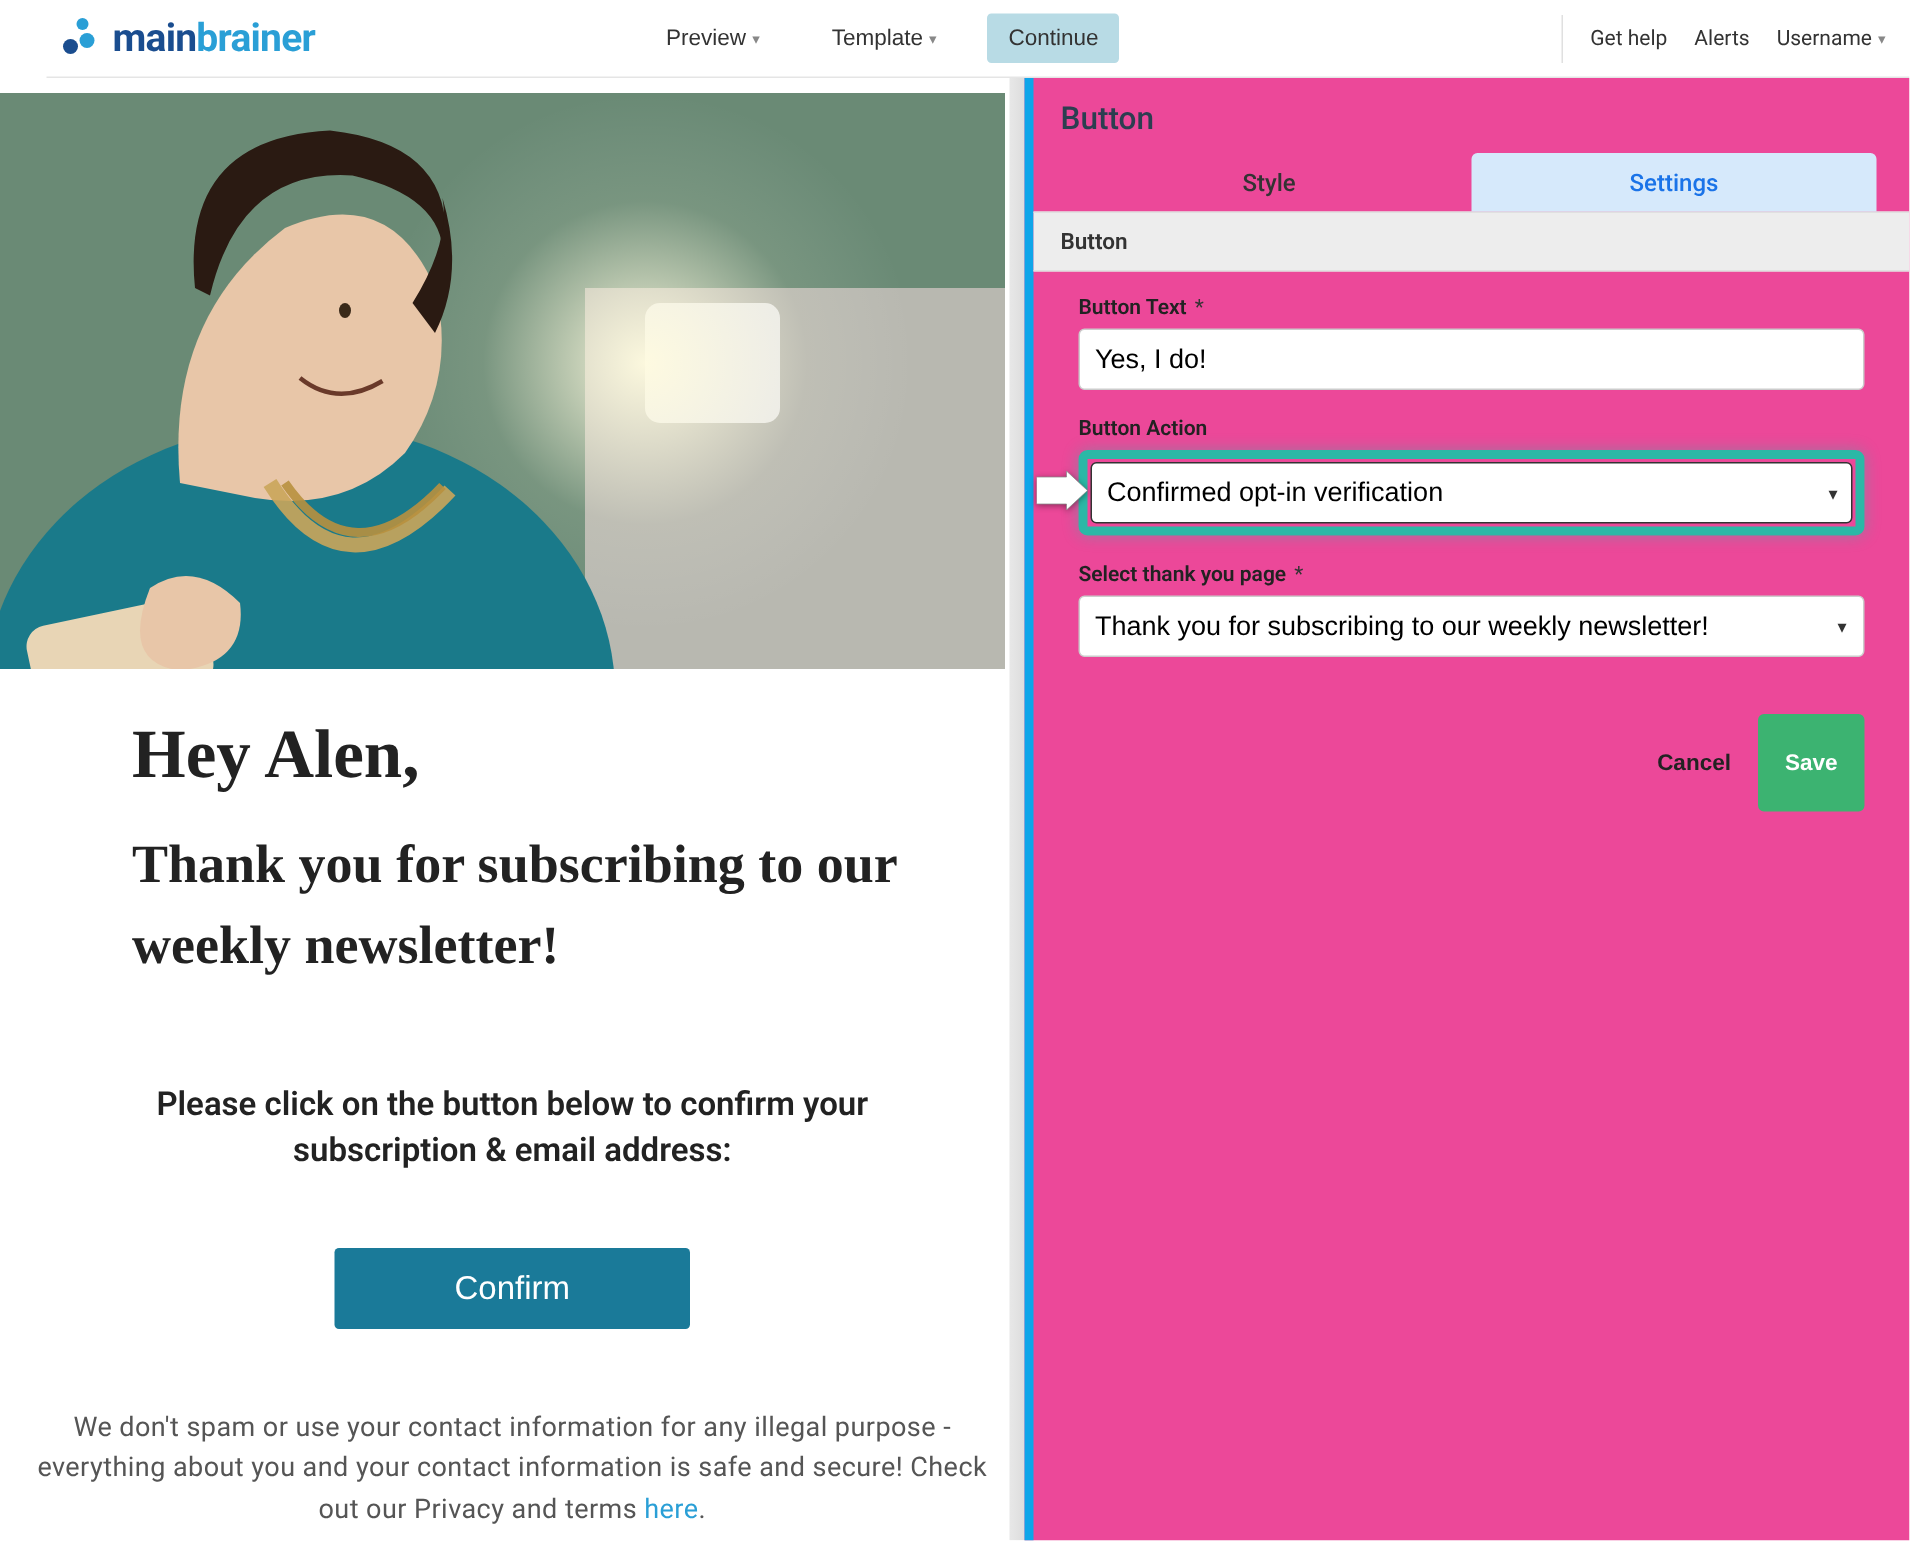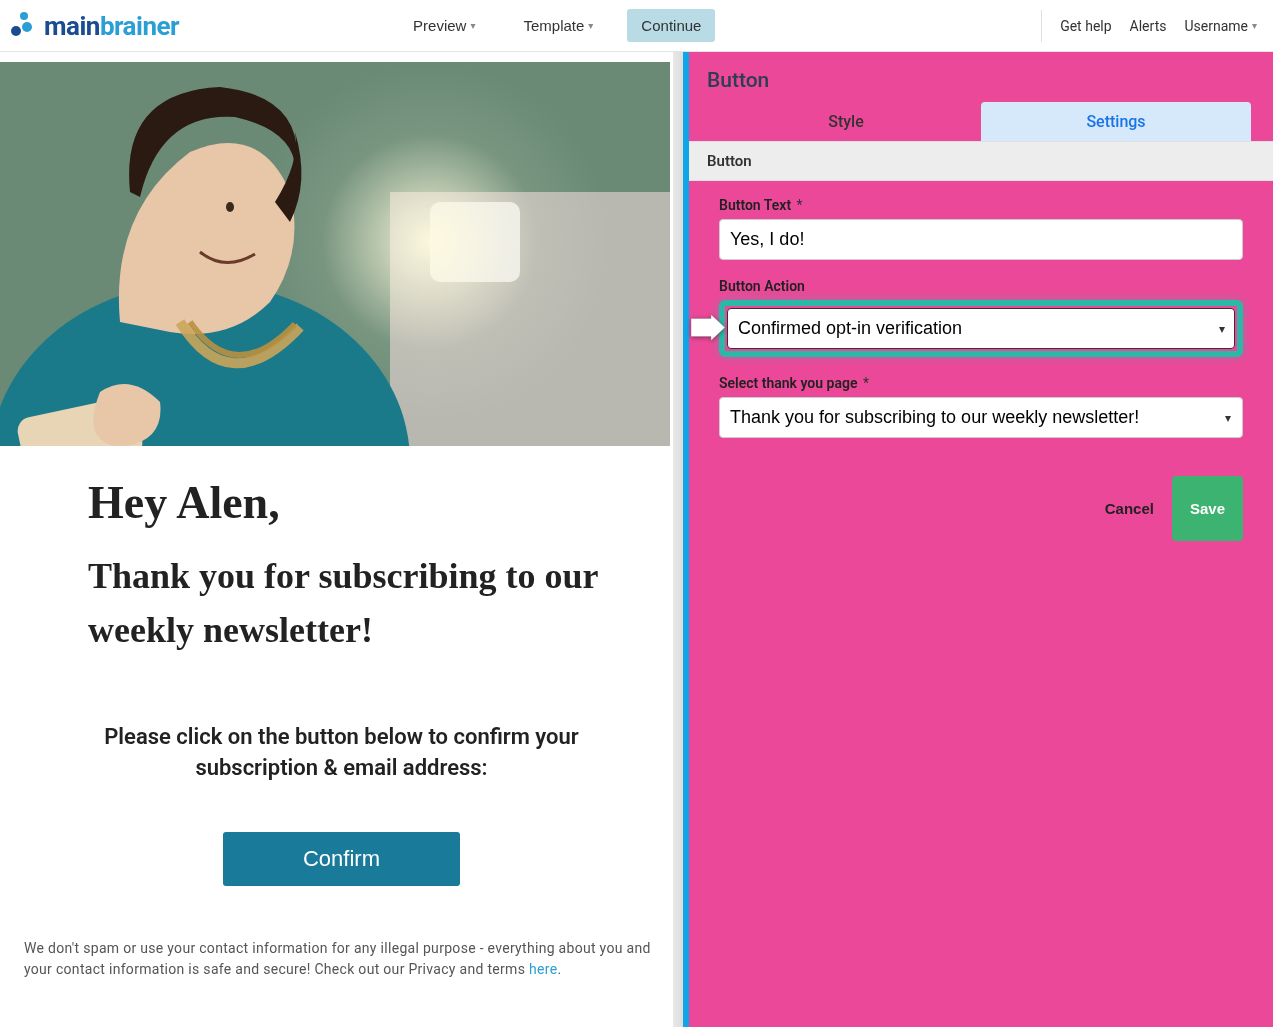--- a/index.html
+++ b/index.html
@@ -17,20 +17,21 @@
     background: #fff;
   }
   
   .topbar {
     height: 52px;
     display: flex;
     align-items: center;
     justify-content: space-between;
     padding: 0 16px 0 8px;
     border-bottom: 1px solid #e5e5e5;
+    margin-left: 31px;
   }
   .topbar-left {
     display: flex;
     align-items: center;
     gap: 20px;
   }
   .logo {
     display: flex;
     align-items: center;
     gap: 6px;
@@ -151,21 +152,22 @@
     display: inline-block;
     background: #1a7a99;
     color: #fff;
     font-size: 22px;
     padding: 14px 80px;
     border: none;
     border-radius: 3px;
     cursor: pointer;
   }
   .footnote {
-    font-size: 14px;
+    text-align: center;
+    font-size: 18px;
     color: #555;
     margin: 52px 24px 10px;
     line-height: 1.55;
     letter-spacing: 0.3px;
   }
   .footnote a { color: #2a9fd6; text-decoration: none; }
 
   
   .sidebar {
     flex: 1;

